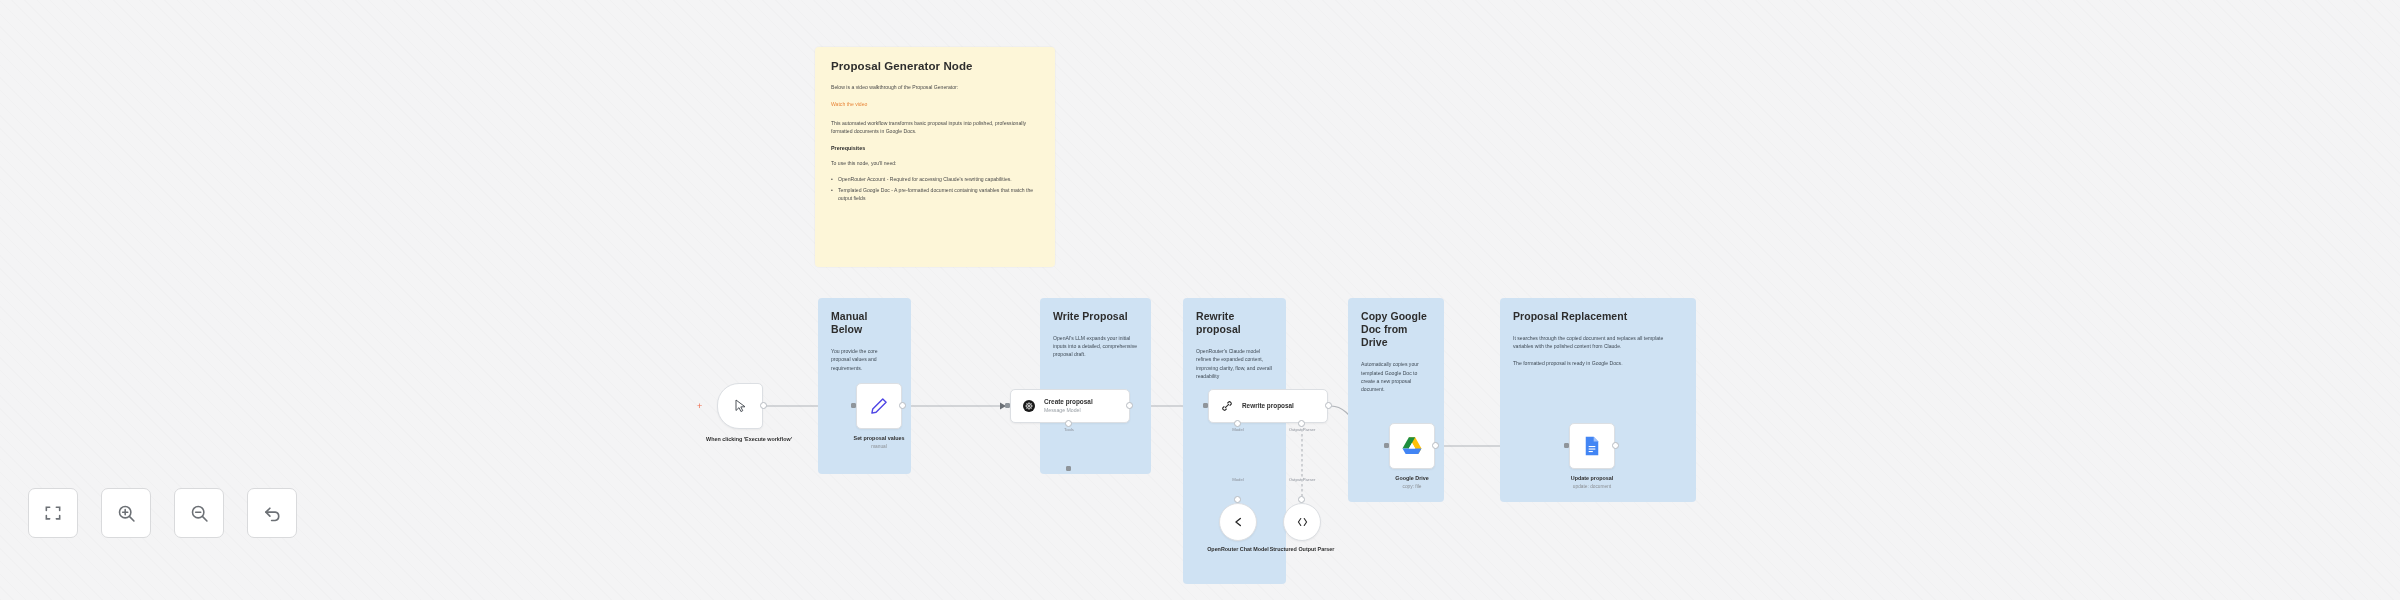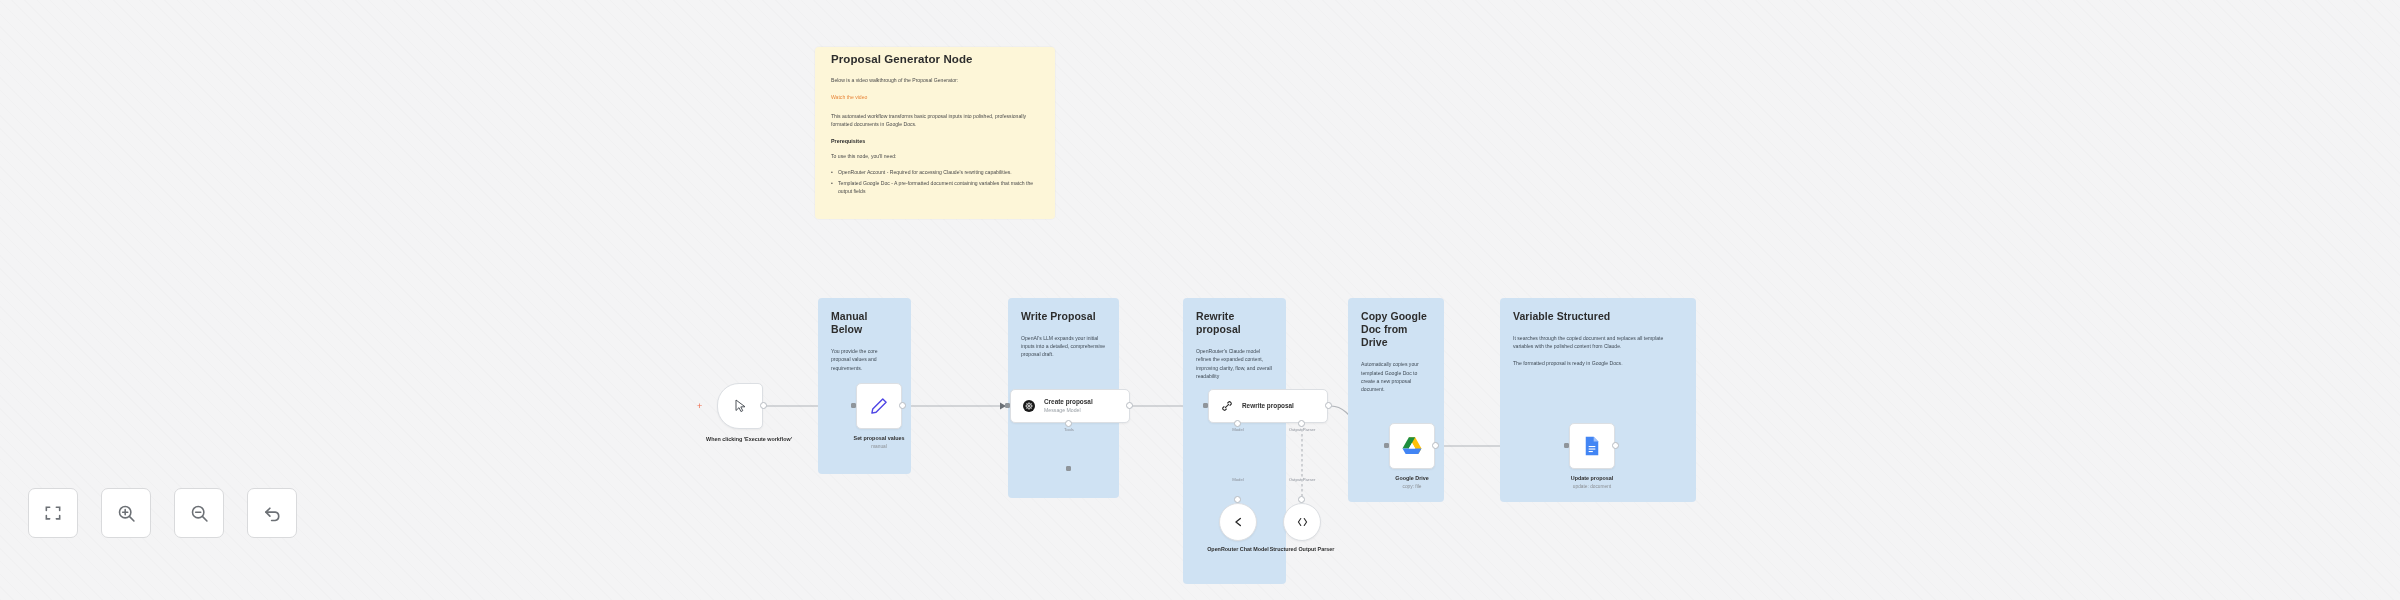--- a/index.html
+++ b/index.html
@@ -17,24 +17,24 @@
     position: relative;
   }
 
   
   #canvas { position: absolute; inset: 0; }
 
   
   .sticky-yellow {
     position: absolute;
     left: 815px; top: 47px;
-    width: 240px; height: 172px;
+    width: 240px; height: 220px;
     background: #fdf6d8;
     border-radius: 4px;
-    padding: 6px 16px 10px 16px;
+    padding: 13px 16px 10px 16px;
     color: #3a3a3a;
     box-shadow: 0 0 0 1px rgba(0,0,0,0.02);
     overflow: hidden;
   }
   .sticky-yellow h1 {
     font-size: 11.5px; font-weight: bold;
     letter-spacing: .1px;
     color: #2d2d2d;
     margin-bottom: 12px;
   }
@@ -229,21 +229,21 @@
       <path d="M16.5 3.5 L20.5 7.5 L8.5 19.5 L3.5 20.5 L4.5 15.5 Z" fill="none" stroke="#4f46e5" stroke-width="1.7" stroke-linejoin="round"></path>
     </svg>
   </div>
   <div class="port sq" style="left:851px; top:403px;"></div>
   <div class="port" style="left:899px; top:402px;"></div>
   <div class="node-caption" style="left:814px; top:435px;">
     <span>Set proposal values</span>
     <span class="sub">manual</span>
   </div>
 
-  <div class="panel" style="left:1008px; top:298px; width:111px; height:200px;">
+  <div class="panel" style="left:1040px; top:298px; width:111px; height:176px;">
     <h3>Write Proposal</h3>
     <p>OpenAI's LLM expands your initial inputs into a detailed, comprehensive proposal draft.</p>
   </div>
   <div class="node wide" style="left:1010px; top:389px; width:120px;">
     <svg width="16" height="16" viewBox="0 0 24 24">
       <circle cx="12" cy="12" r="9" fill="#1a1a1a"></circle>
       <path d="M6 12 L18 12 M12 6 L12 18 M7.8 7.8 L16.2 16.2 M16.2 7.8 L7.8 16.2" stroke="#e9e9e9" stroke-width="0.9"></path>
       <circle cx="12" cy="12" r="4" fill="none" stroke="#e9e9e9" stroke-width="0.9"></circle>
     </svg>
     <div>
@@ -312,21 +312,21 @@
     </svg>
   </div>
   <div class="port sq" style="left:1384px; top:443px;"></div>
   <div class="port" style="left:1432px; top:442px;"></div>
   <div class="node-caption" style="left:1347px; top:475px;">
     <span>Google Drive</span>
     <span class="sub">copy: file</span>
   </div>
 
   <div class="panel" style="left:1500px; top:298px; width:196px; height:204px;">
-    <h3>Variable Structured</h3>
+    <h3>Proposal Replacement</h3>
     <p>It searches through the copied document and replaces all template variables with the polished content from Claude.</p>
     <p>The formatted proposal is ready in Google Docs.</p>
   </div>
   <div class="node square" style="left:1569px; top:423px;">
     <svg width="18" height="20" viewBox="0 0 20 24">
       <path d="M2.5 1 L12 1 L17.5 6.5 L17.5 23 L2.5 23 Z" fill="#4285f4"></path>
       <path d="M12 1 L17.5 6.5 L12 6.5 Z" fill="#a1c2fa"></path>
       <rect x="6" y="12" width="8" height="1.3" fill="#fff"></rect>
       <rect x="6" y="15" width="8" height="1.3" fill="#fff"></rect>
       <rect x="6" y="18" width="5" height="1.3" fill="#fff"></rect>

